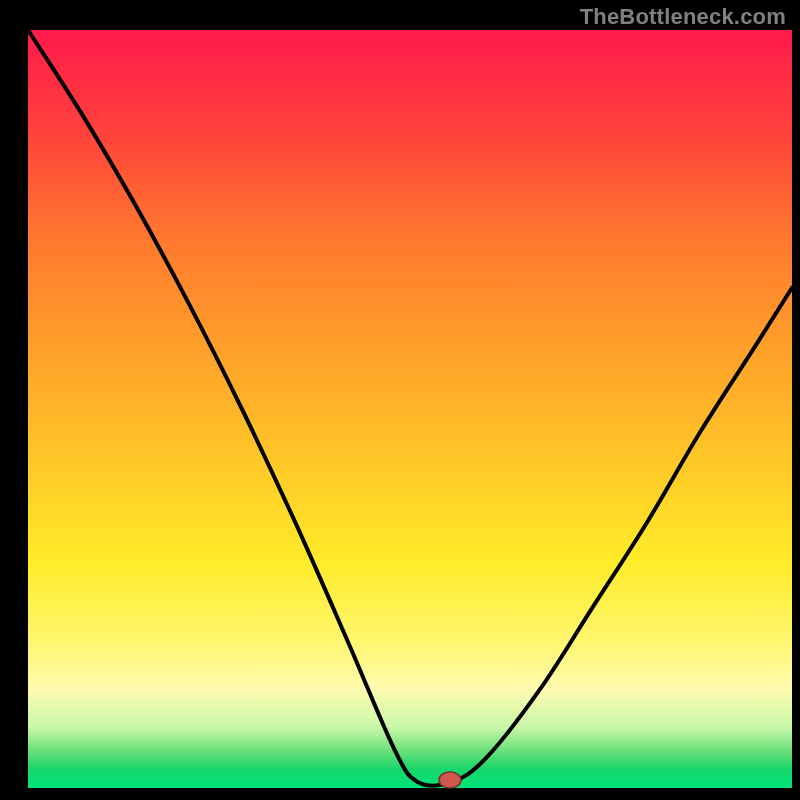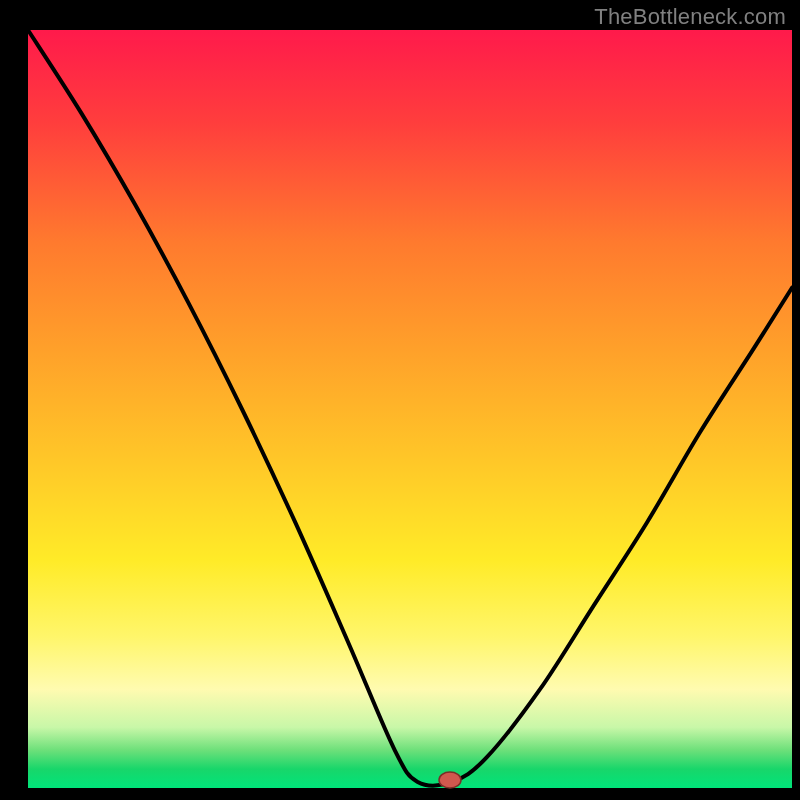--- a/index.html
+++ b/index.html
@@ -17,21 +17,21 @@
     width: 800px;
     height: 800px;
     background: #000;
   }
   .watermark {
     position: absolute;
     top: 4px;
     right: 14px;
     font-family: Arial, Helvetica, sans-serif;
     font-size: 22px;
-    font-weight: 400;
+    font-weight: 700;
     color: #808080;
     letter-spacing: 0.2px;
   }
   svg {
     position: absolute;
     left: 0;
     top: 0;
   }
 </style>
 </head>

